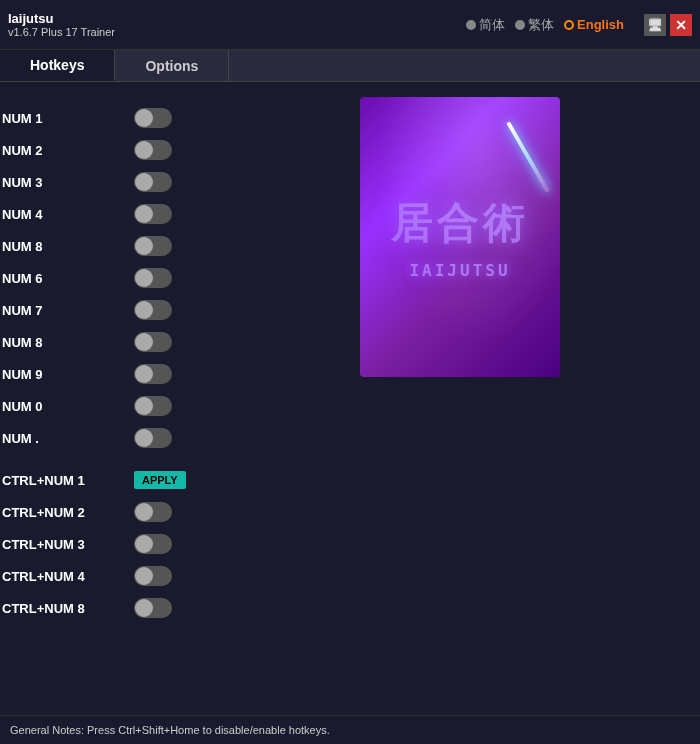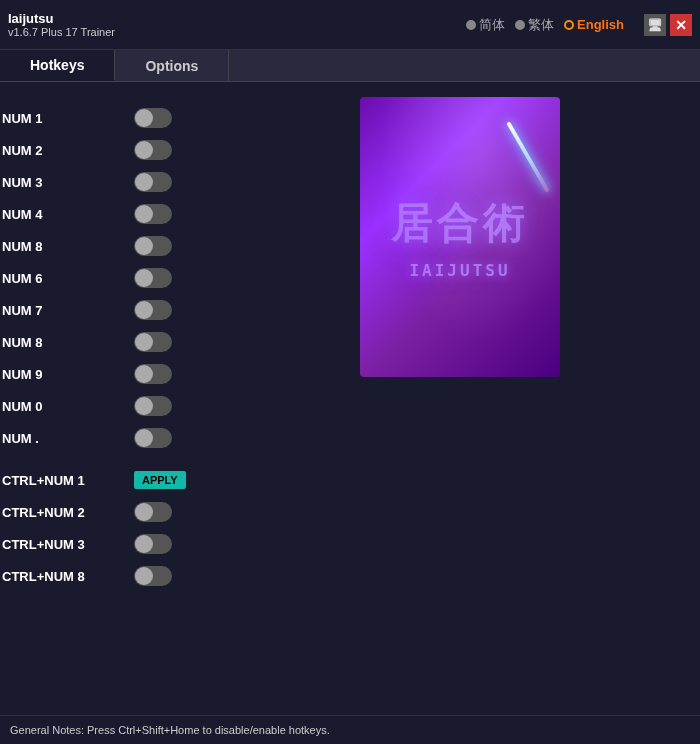--- a/index.html
+++ b/index.html
@@ -389,20 +389,26 @@
         </div>
     </div>
 
     <div class="hotkey-row">
       <span class="hotkey-label">CTRL+NUM 3</span>
       <div class="toggle-switch off">
           <div class="toggle-knob"></div>
         </div>
     </div>
 
+    <div class="hotkey-row">
+      <span class="hotkey-label">CTRL+NUM 4</span>
+      <div class="toggle-switch off">
+          <div class="toggle-knob"></div>
+        </div>
+    </div>
 
     <div class="hotkey-row">
       <span class="hotkey-label">CTRL+NUM 8</span>
       <div class="toggle-switch off">
           <div class="toggle-knob"></div>
         </div>
     </div>
   </div>
 
   <div id="game-image-area">

